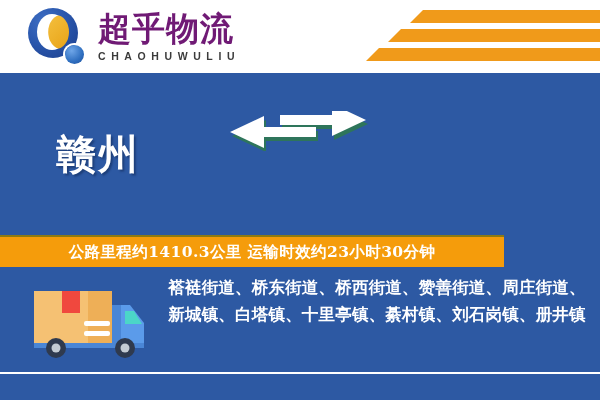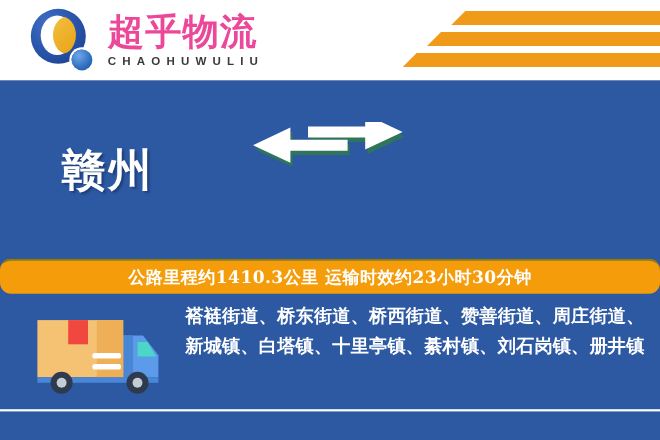--- a/index.html
+++ b/index.html
@@ -77,21 +77,21 @@
   .logo-text {
     margin-left: 10px;
     display: flex;
     flex-direction: column;
     justify-content: center;
   }
   .logo-cn {
     font-family: "DejaVu Serif", "Liberation Serif", serif;
     font-size: 33px;
     font-weight: bold;
-    color: #ec4899;
+    color: #701a75;
     line-height: 1.05;
     letter-spacing: 1px;
     white-space: nowrap;
   }
   .logo-en {
     font-size: 10.5px;
     font-weight: bold;
     color: #3b3b3b;
     letter-spacing: 5.6px;
     margin-top: 3px;
@@ -170,27 +170,26 @@
     color: #eaf3ea;
     letter-spacing: 0.5px;
     text-shadow: 1px 1px 1px rgba(20,60,40,0.55);
     white-space: nowrap;
   }
 
   
   .infobar {
     position: absolute;
     left: 0; top: 162px;
-    width: 600px; height: 30px;
+    width: 504px; height: 30px;
     background: #f59c0b;
     display: flex;
     align-items: center;
     justify-content: center;
     border-top: 2px solid #8c7a14;
-    border-radius: 10px;
   }
   .infobar-text {
     font-family: "DejaVu Serif", "Liberation Serif", serif;
     font-size: 15.5px;
     font-weight: bold;
     color: #ffffff;
     letter-spacing: 0.4px;
     white-space: nowrap;
   }
 
@@ -208,21 +207,21 @@
   .coverage-text {
     position: absolute;
     left: 168px; top: 6px;
     width: 418px;
     font-family: "DejaVu Serif", "Liberation Serif", serif;
     font-size: 16.5px;
     font-weight: bold;
     color: #ffffff;
     line-height: 1.62;
     letter-spacing: 0.2px;
-    text-align: right;
+    text-align: center;
   }
 
   .bottom-rule {
     position: absolute;
     left: 0; top: 299px;
     width: 600px; height: 2px;
     background: #ffffff;
   }
 </style>
 </head>

